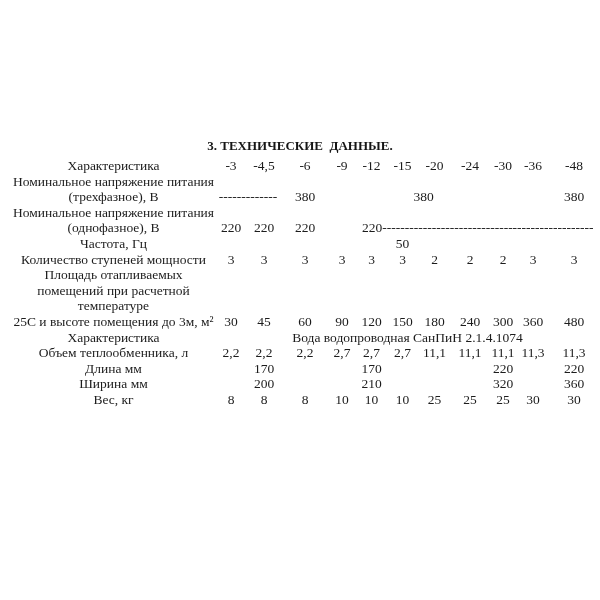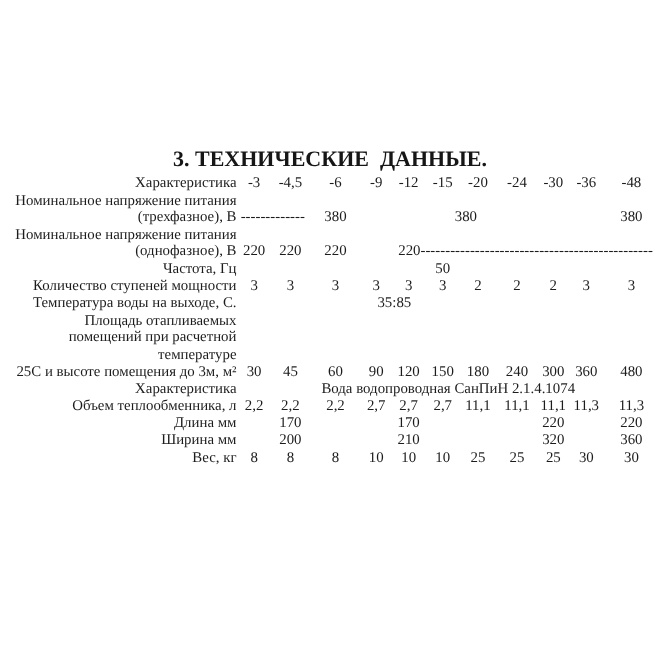--- a/index.html
+++ b/index.html
@@ -13,21 +13,21 @@
     height: 600px;
     background: #ffffff;
     box-sizing: border-box;
     padding-top: 136px;
     overflow: hidden;
     color: #1c1c1c;
     font-family: "Liberation Serif", "DejaVu Serif", serif;
   }
   .title {
     margin: 0 0 3px 0;
-    font-size: 20px;
+    font-size: 13px;
     line-height: 19px;
     font-weight: bold;
     text-align: center;
     white-space: pre;
     color: #161616;
   }
   table.specs {
     width: 600px;
     border-collapse: collapse;
     table-layout: fixed;
@@ -35,21 +35,21 @@
   table.specs td {
     padding: 0;
     font-size: 13.5px;
     line-height: 15.6px;
     vertical-align: bottom;
     text-align: center;
     overflow: hidden;
     white-space: nowrap;
   }
   table.specs td.lbl {
-    text-align: right;
+    text-align: center;
     padding-left: 12px;
     white-space: pre-line;
     overflow: visible;
   }
   table.specs td.dashfill {
     text-align: left;
     padding-left: 33px;
     white-space: nowrap;
     overflow: hidden;
   }
@@ -120,26 +120,20 @@
           <td>3</td>
           <td>3</td>
           <td>3</td>
           <td>2</td>
           <td>2</td>
           <td>2</td>
           <td>3</td>
           <td>3</td>
         </tr>
         <tr>
-          <td class="lbl">Температура воды на выходе, С.</td>
-          <td colspan="3"></td>
-          <td colspan="2">35:85</td>
-          <td colspan="6"></td>
-        </tr>
-        <tr>
           <td class="lbl">Площадь отапливаемых
 помещений при расчетной температуре
 25С и высоте помещения до 3м, м²</td>
           <td>30</td>
           <td>45</td>
           <td>60</td>
           <td>90</td>
           <td>120</td>
           <td>150</td>
           <td>180</td>

